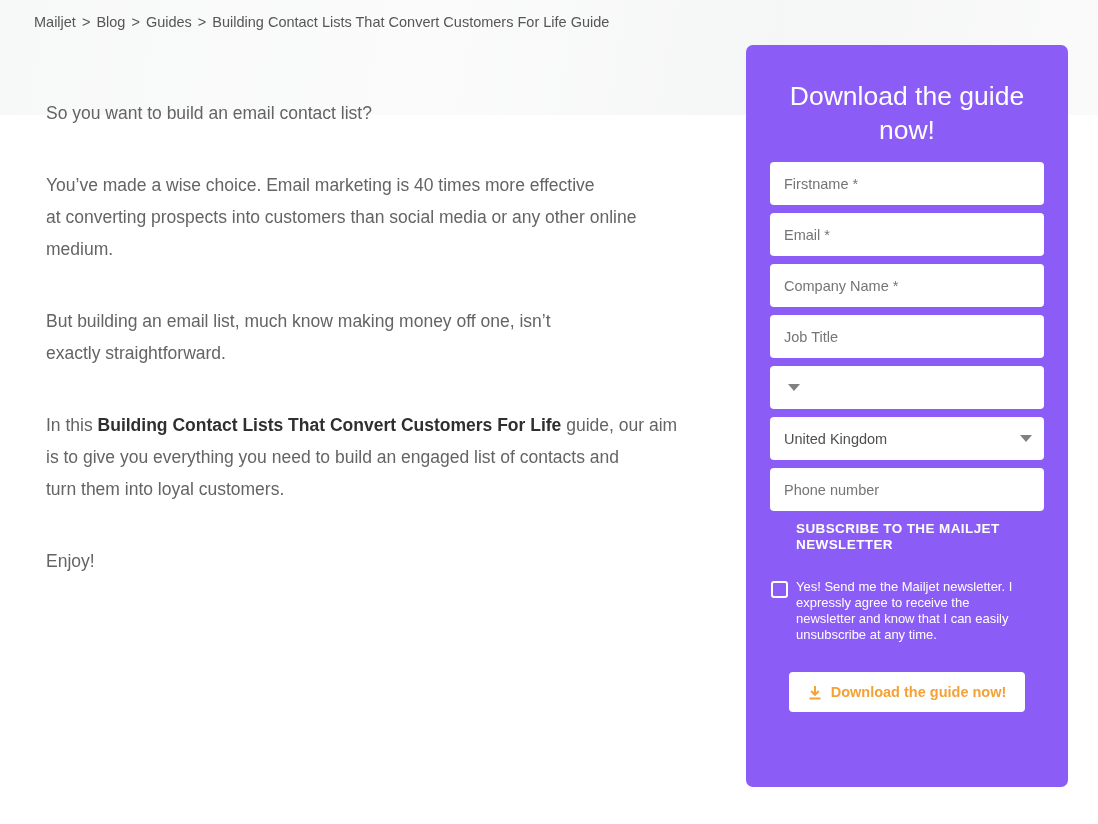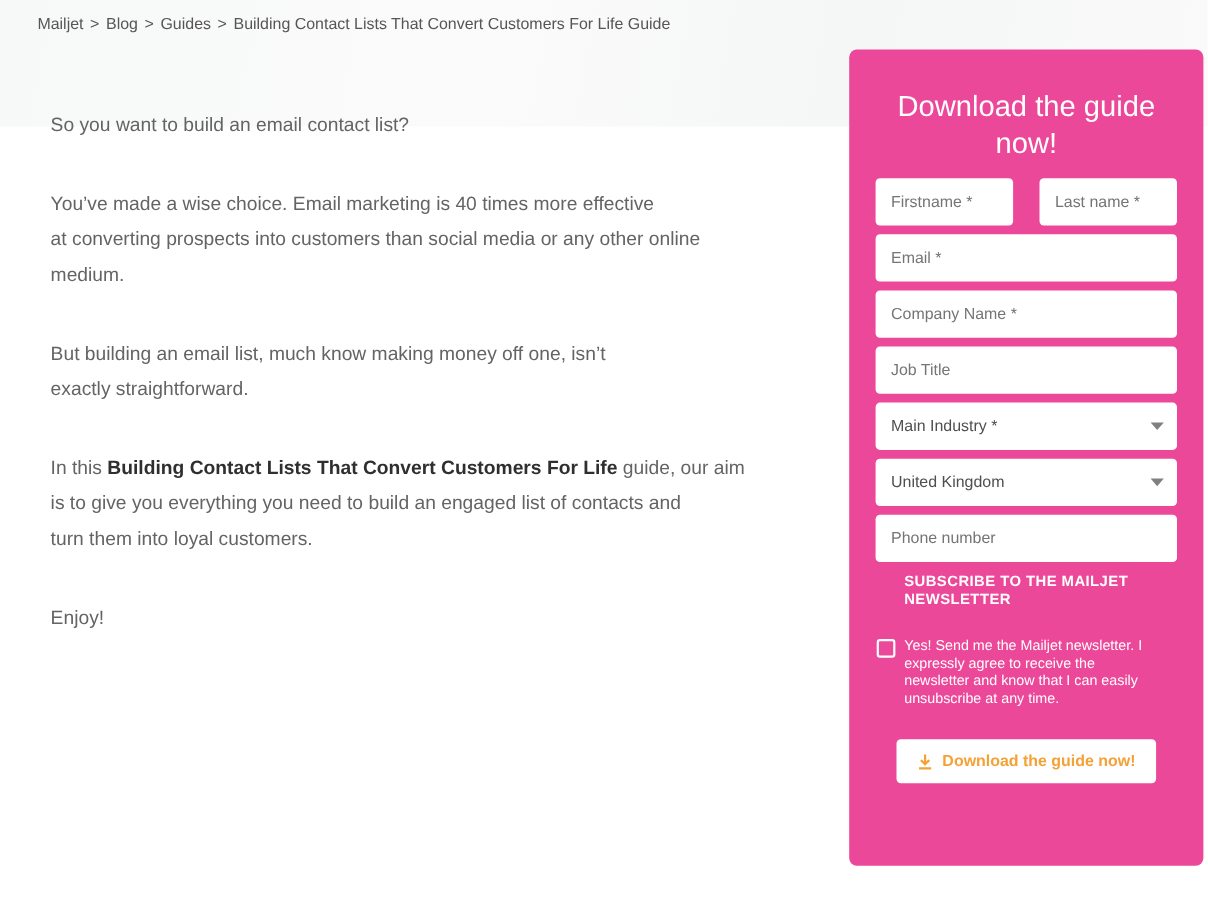--- a/index.html
+++ b/index.html
@@ -48,23 +48,23 @@
     white-space: pre-line;
   }
   .article strong {
     color: #2f2f2f;
     font-weight: bold;
   }
 
   
   .panel {
     position: absolute;
-    left: 772px; top: 45px;
+    left: 746px; top: 45px;
     width: 322px; height: 742px;
-    background: #ec4899;
+    background: #8b5cf6;
     border-radius: 7px;
     padding: 34px 24px 0 24px;
   }
   .panel-title {
     color: #ffffff;
     font-size: 26.5px;
     line-height: 34px;
     font-weight: 400;
     text-align: center;
     white-space: pre-line;
@@ -188,28 +188,26 @@
 turn them into loyal customers.</span></p>
   <p>Enjoy!</p>
 </main>
 
 <aside class="panel">
   <h2 class="panel-title">Download the guide
 now!</h2>
 
   <div class="field-row">
     <input class="text-field" type="text" placeholder="Firstname *" style="">
-    <input class="text-field" type="text" placeholder="Last name *" style="">
   </div>
   <input class="text-field" type="text" placeholder="Email *" style="">
   <input class="text-field" type="text" placeholder="Company Name *" style="">
   <input class="text-field" type="text" placeholder="Job Title" style="">
 
   <div class="select-field">
-    <span class="value">Main Industry *</span>
     <span class="chevron"></span>
   </div>
   <div class="select-field">
     <span class="value">United Kingdom</span>
     <span class="chevron"></span>
   </div>
 
   <input class="text-field" type="text" placeholder="Phone number" style="">
 
   <div class="newsletter-heading">SUBSCRIBE TO THE MAILJET

